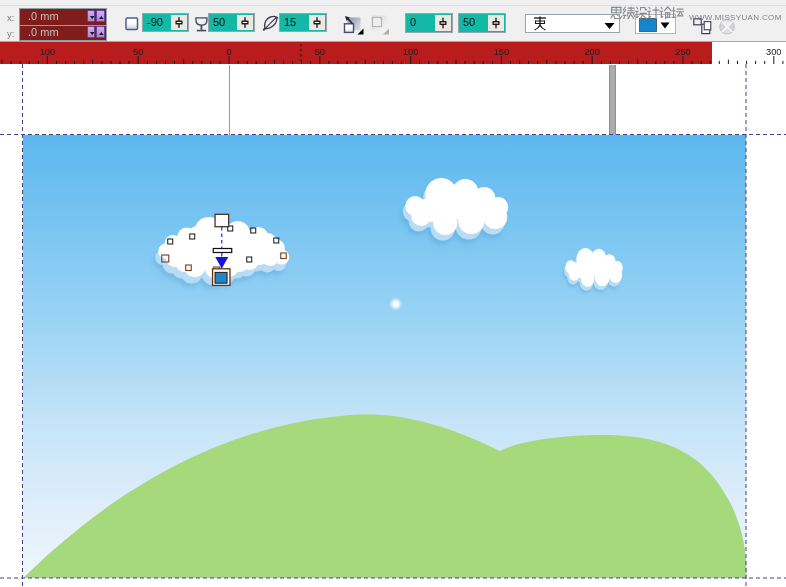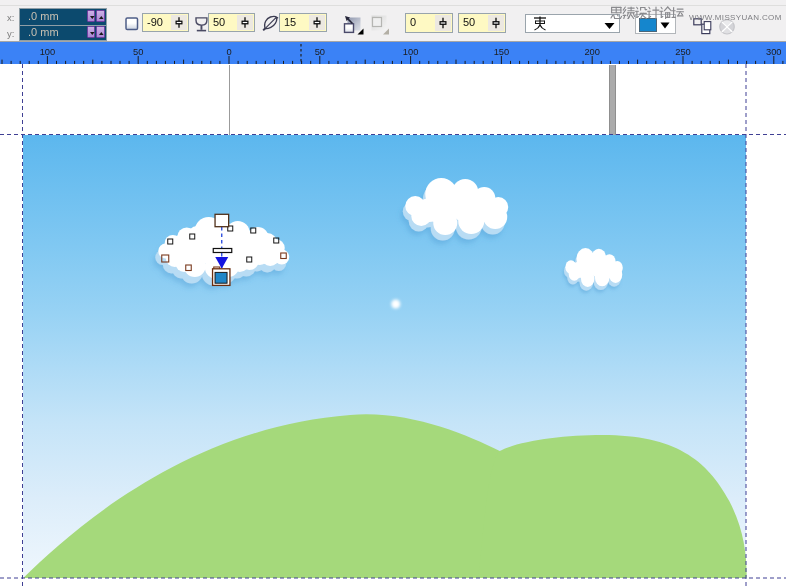--- a/index.html
+++ b/index.html
@@ -3,34 +3,34 @@
 <meta charset="utf-8">
 <style>
 html,body{margin:0;padding:0;}
 body{width:786px;height:587px;position:relative;overflow:hidden;background:#fff;
      font-family:"Liberation Sans", sans-serif;}
 .abs{position:absolute;}
 
 #toolbar{left:0;top:0;width:786px;height:41px;background:#f1f0f1;}
 #tbline{left:0;top:5px;width:786px;height:1px;background:#dededd;}
 #tbbot{left:0;top:41px;width:786px;height:1px;background:#a6a6a6;}
-#xybox{left:19px;top:8px;width:88px;height:33px;border:1px solid #8f9ea6;box-sizing:border-box;background:#0c4a6e;}
+#xybox{left:19px;top:8px;width:88px;height:33px;border:1px solid #8f9ea6;box-sizing:border-box;background:#7f1d1d;}
 #xybox .row{position:absolute;left:0;width:86px;height:15.5px;}
 #xybox .div{position:absolute;left:0;top:15.5px;width:86px;height:1px;background:#8f9ea6;}
 .dim{color:#c8c0b2;font-size:11px;line-height:15px;padding-left:8px;}
 .xylab{color:#7d7d7d;font-size:9.5px;}
 .pbtn{position:absolute;width:8.5px;height:12px;background:linear-gradient(#ccb1e5,#ab87d3);
       border:1px solid #6f3fa0;box-sizing:border-box;border-radius:1px;}
 .pbtn svg{position:absolute;left:1px;top:3.5px;}
 
-.inp{position:absolute;height:19px;background:#fef9c3;border:1px solid #98a4ac;box-sizing:border-box;}
+.inp{position:absolute;height:19px;background:#14b8a6;border:1px solid #98a4ac;box-sizing:border-box;}
 .inp .val{position:absolute;left:4px;top:2px;font-size:11px;color:#111;}
 .inp .spin{position:absolute;right:1px;top:1px;bottom:1px;width:16px;background:#ece8e1;}
 
-#ruler{left:0;top:42px;width:786px;height:22px;background:#3b82f6;border-bottom:1px solid #a8a8a8;box-sizing:content-box;}
+#ruler{left:0;top:42px;width:712px;height:22px;background:#b91c1c;border-bottom:1px solid #a8a8a8;box-sizing:content-box;}
 
 #ws{left:0;top:64px;width:786px;height:523px;background:#ffffff;}
 #guide0{left:229px;top:65px;width:1px;height:70px;background:#9b9b9b;}
 #graybar{left:609px;top:65px;width:7px;height:70px;background:#ababab;border-left:1px solid #8f8f8f;border-right:1px solid #8f8f8f;box-sizing:border-box;}
 #page{left:22.5px;top:135px;width:723.5px;height:443px;
       background:linear-gradient(#5cb7ee 0%,#80c8f2 25%,#97d2f4 40%,#c5e4f8 65%,#dcedfa 82%,#eff7fd 100%);}
 #dash{left:0;top:64px;width:786px;height:523px;pointer-events:none;}
 .wmk{color:#87878b;}
 </style>
 </head>

